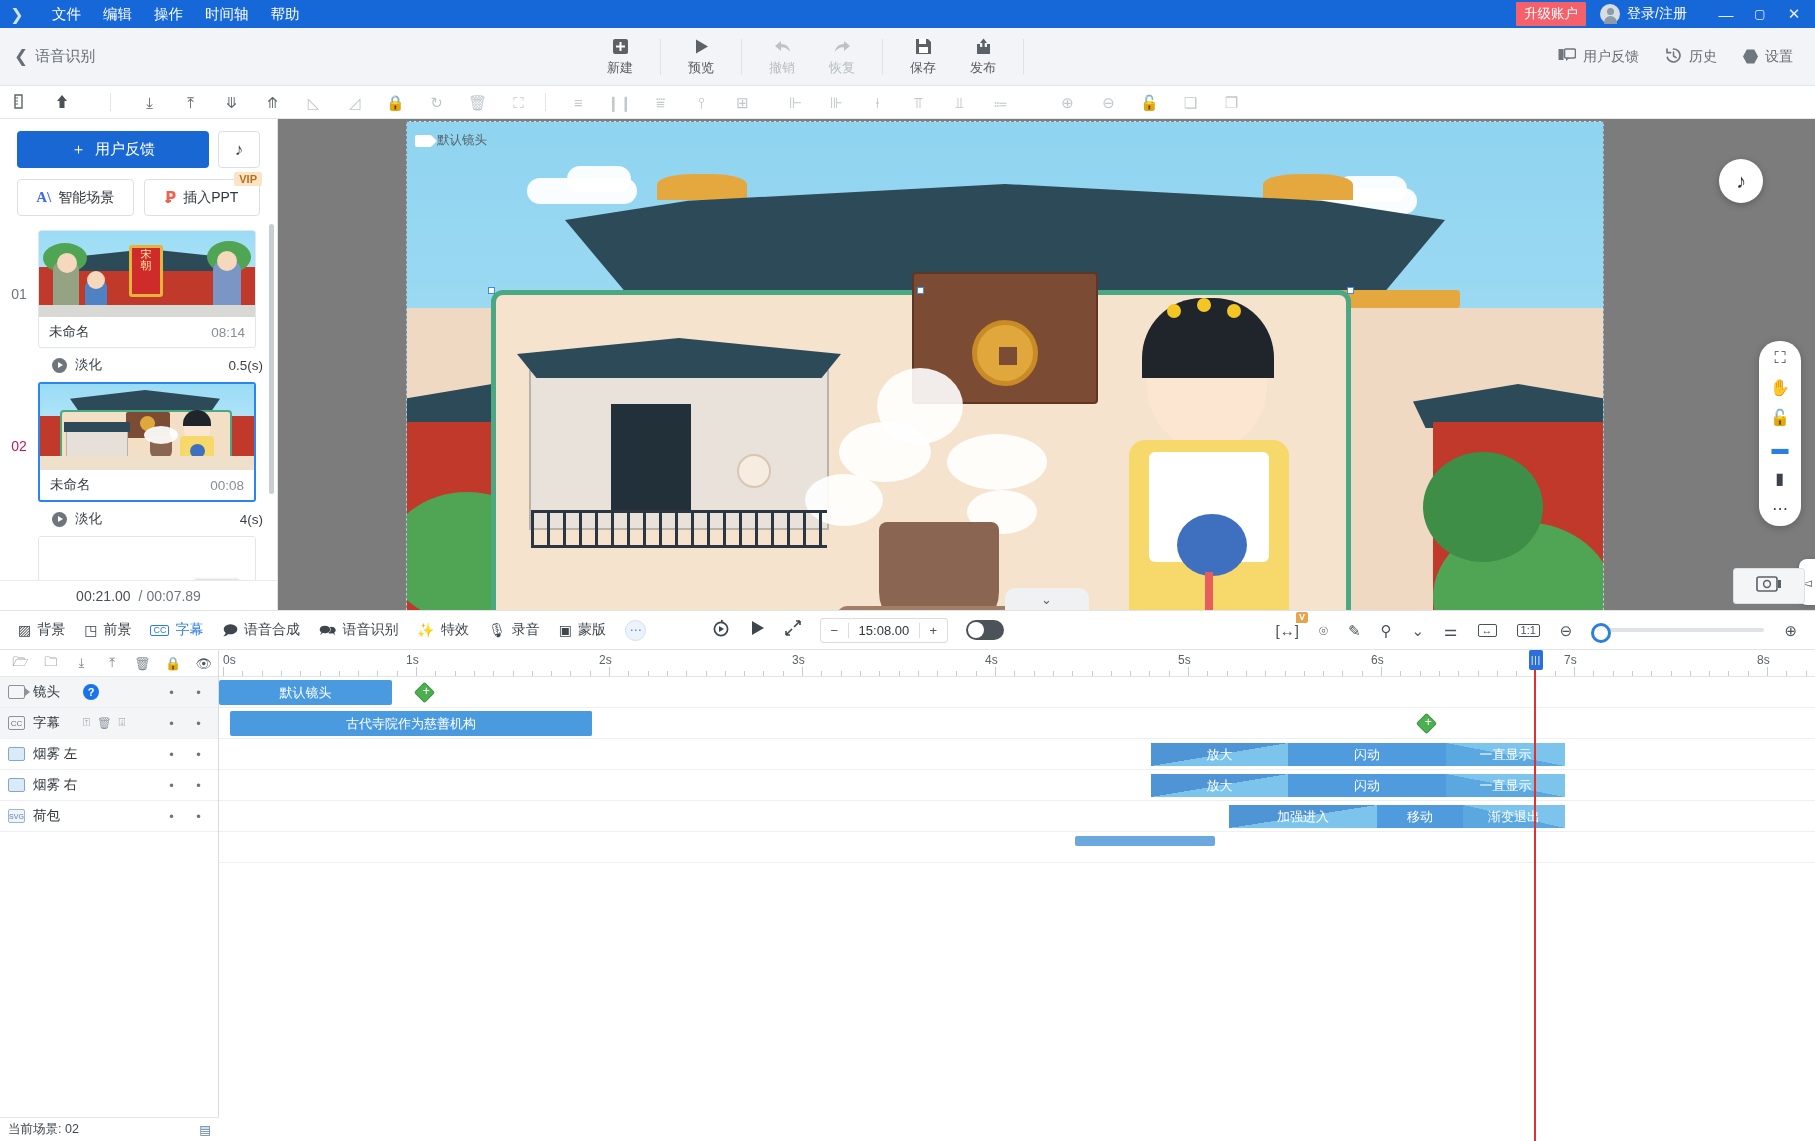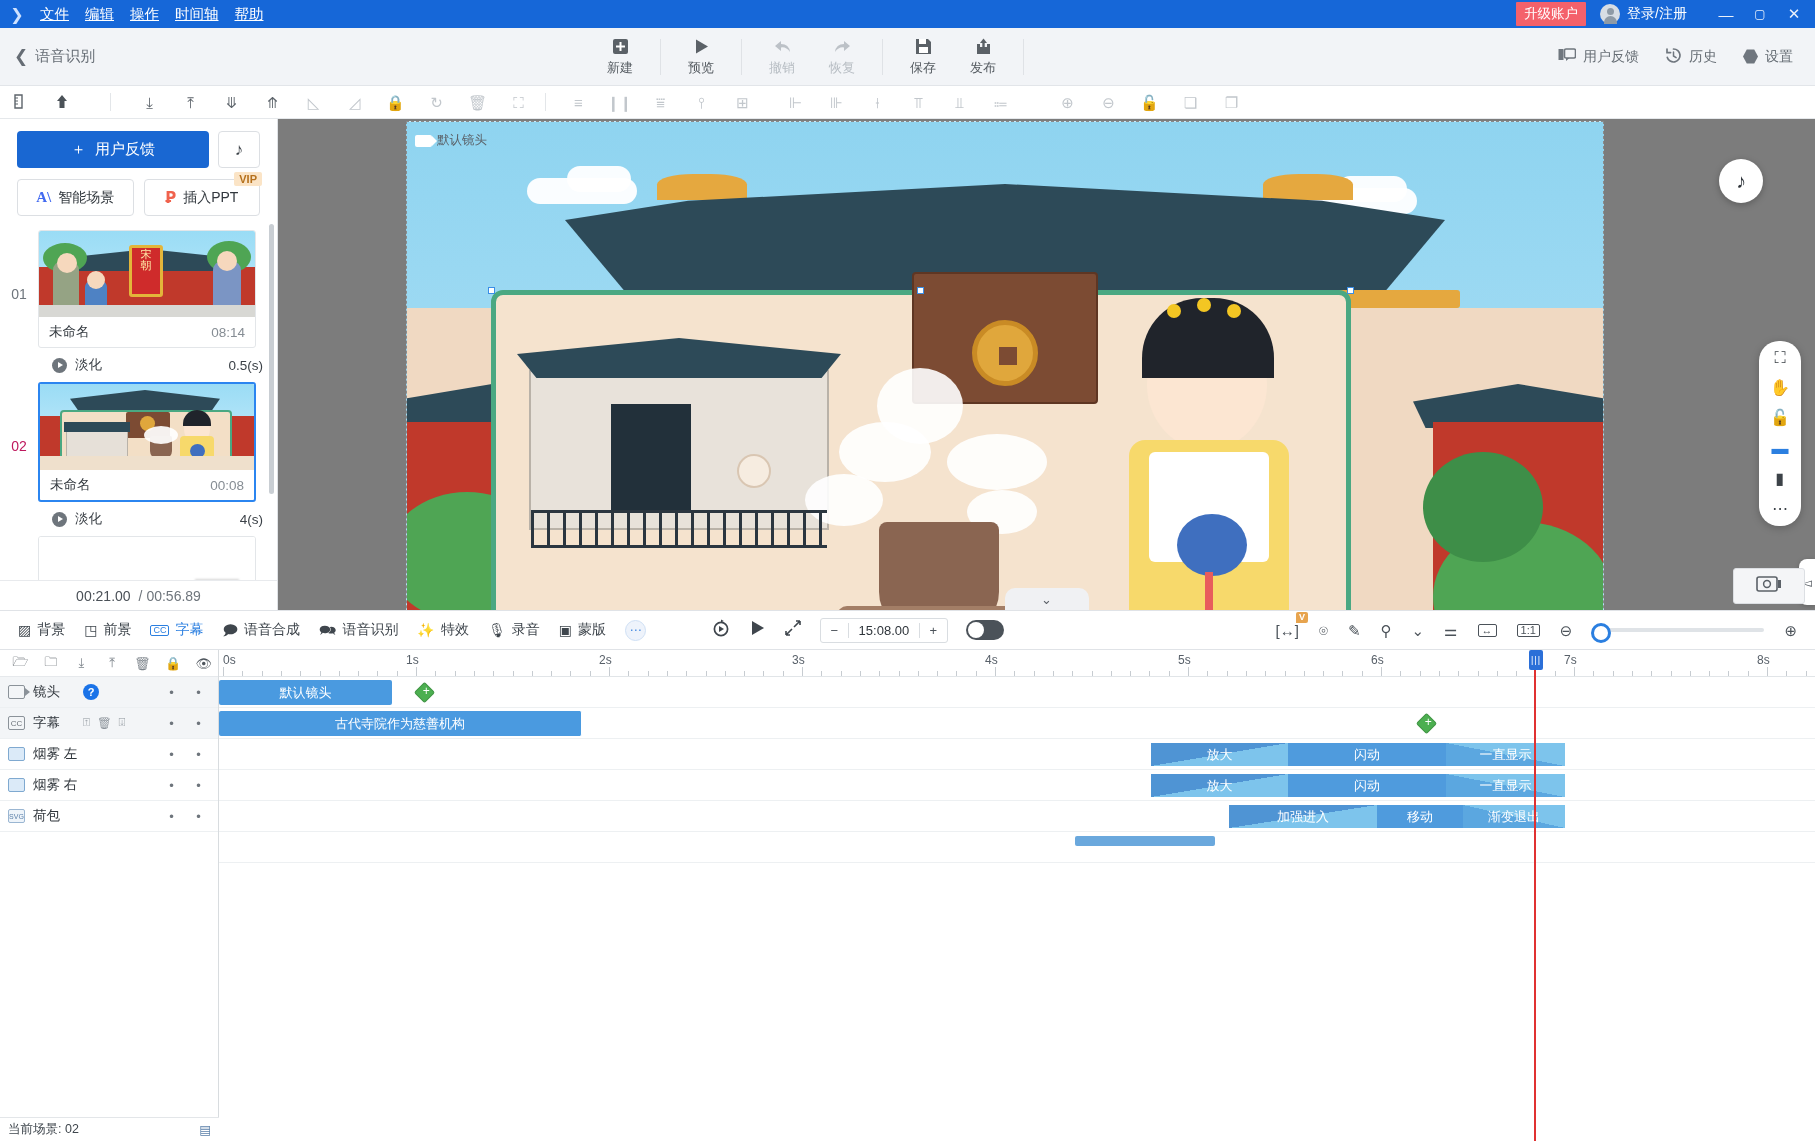--- a/index.html
+++ b/index.html
@@ -10,21 +10,21 @@
     -webkit-font-smoothing: antialiased;
   }
   .app { width: 1815px; height: 1141px; display: flex; flex-direction: column; position: relative; }
 
   
   .titlebar {
     height: 28px; background: #1667d8; display: flex; align-items: center;
     color: #fff; font-size: 14px; position: relative; flex: 0 0 28px;
   }
   .tb-logo { width: 34px; text-align: center; font-size: 16px; color:#cfe2ff; }
-  .tb-menu { display: flex; gap: 16px; margin-left: 6px; text-decoration: underline; }
+  .tb-menu { display: flex; gap: 22px; margin-left: 18px; }
   .tb-menu span { cursor: default; font-size: 14.5px; }
   .tb-title {
     position: absolute; left: 0; right: 0; text-align: center; font-size: 14.5px;
     pointer-events: none;
   }
   .tb-right { margin-left: auto; display: flex; align-items: center; gap: 0; padding-right: 4px; }
   .upgrade {
     background: #f4616b; color: #fff; font-size: 13.5px; padding: 3px 8px; margin-right: 14px;
     border-radius: 1px;
   }
@@ -574,21 +574,21 @@
             <div class="sc-thumb" style="background:#fff">
               <div style="position:absolute;right:16px;top:42px;width:44px;height:14px;background:#d7d7d7;filter:blur(1px)"></div>
             </div>
 
           </div>
         </div>
       </div>
 
       <div class="time-foot">
         <span>00:21.00</span>
-        <span class="tot">/ 00:56.89</span>
+        <span class="tot">/ 00:07.89</span>
       </div>
     </div>
 
     <div class="canvaswrap">
       <div class="stage">
 
         <div class="cam-badge">
           <span class="cam-ico"></span>
           <span>默认镜头</span>
         </div>
@@ -935,21 +935,21 @@
             <div class="tick" style="left: 1587px; height: 5px;"></div>
           </div>
       </div>
 
       <div class="trackrow">
         <div class="clip" style="left:0px;width:173px">默认镜头</div>
         <div class="kf" style="left:198px"></div>
       </div>
 
       <div class="trackrow">
-        <div class="clip sub" style="left:0px;width:363px">古代寺院作为慈善机构</div>
+        <div class="clip sub" style="left:11px;width:363px">古代寺院作为慈善机构</div>
         <div class="kf" style="left:1200px"></div>
       </div>
 
       <div class="trackrow">
         <div class="anim in" style="left:932px;width:137px">放大</div>
         <div class="anim mid" style="left:1069px;width:158px">闪动</div>
         <div class="anim out" style="left:1227px;width:119px">一直显示</div>
       </div>
 
       <div class="trackrow">

